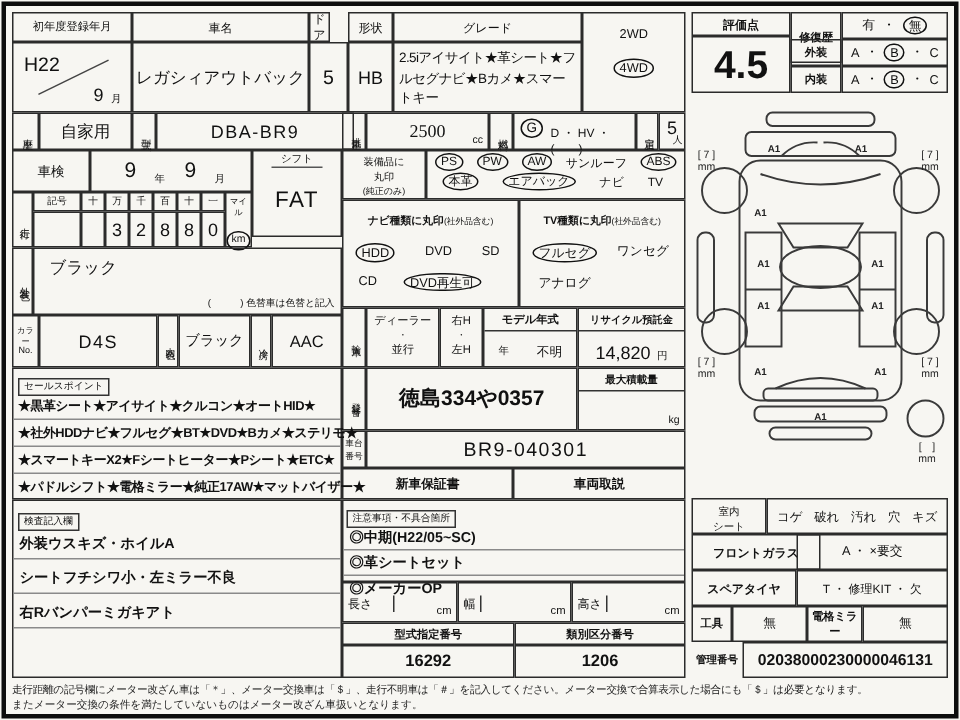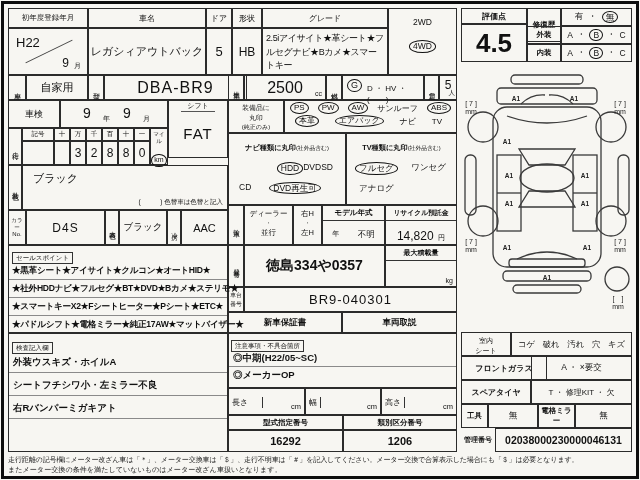--- a/index.html
+++ b/index.html
@@ -16,21 +16,21 @@
   .tread{position:absolute;font-size:7px;text-align:center;line-height:1.2;color:#222;}
 </style>
 </head>
 <body>
 
 <div class="sheet">
   <div class="frame"></div>
 
   <div class="c ctr" style="left:8px;top:8px;width:80px;height:20px;font-size:7.5px;">初年度登録年月</div>
   <div class="c ctr" style="left:88px;top:8px;width:118px;height:20px;font-size:8px;">車名</div>
-  <div class="c ctr" style="left:206px;top:8px;width:26px;height:20px;font-size:8px;">ドア</div>
+  <div class="c ctr" style="left:206px;top:8px;width:14px;height:20px;font-size:8px;">ドア</div>
   <div class="c ctr" style="left:232px;top:8px;width:30px;height:20px;font-size:8px;">形状</div>
   <div class="c ctr" style="left:262px;top:8px;width:126px;height:20px;font-size:8px;">グレード</div>
   <div class="c" style="left:388px;top:8px;width:69px;height:67px;">
     <div style="text-align:center;font-size:8.5px;margin-top:8px;">2WD</div>
     <div style="text-align:center;margin-top:8px;"><span class="crc" style="font-size:8.5px;">4WD</span></div>
   </div>
 
   <div class="c" style="left:8px;top:28px;width:80px;height:47px;">
     <div style="position:absolute;left:7px;top:6px;font-size:13px;">H22</div>
     <div style="position:absolute;right:18px;bottom:4px;font-size:12px;">9</div>
@@ -38,24 +38,24 @@
     <div style="position:absolute;left:14px;top:22px;width:52px;height:1px;background:#444;transform:rotate(-26deg);"></div>
   </div>
   <div class="c ctr" style="left:88px;top:28px;width:118px;height:47px;font-size:11px;">レガシィアウトバック</div>
   <div class="c ctr" style="left:206px;top:28px;width:26px;height:47px;font-size:13px;">5</div>
   <div class="c ctr" style="left:232px;top:28px;width:30px;height:47px;font-size:12px;">HB</div>
   <div class="c" style="left:262px;top:28px;width:126px;height:47px;font-size:9px;line-height:1.5;padding:3px 3px;letter-spacing:-0.4px;">2.5iアイサイト★革シート★フルセグナビ★Bカメ★スマートキー</div>
 
   <div class="c vt" style="left:8px;top:75px;width:18px;height:25px;font-size:7px;">車歴</div>
   <div class="c ctr" style="left:26px;top:75px;width:62px;height:25px;font-size:11px;">自家用</div>
   <div class="c vt" style="left:88px;top:75px;width:16px;height:25px;font-size:7px;">型式</div>
-  <div class="c ctr" style="left:104px;top:75px;width:143px;height:25px;font-size:16px;letter-spacing:1px;">DBA-BR9</div>
+  <div class="c ctr" style="left:104px;top:75px;width:132px;height:25px;font-size:12px;letter-spacing:1px;">DBA-BR9</div>
   <div class="c vt" style="left:228px;top:75px;width:16px;height:25px;font-size:6.5px;">排気量</div>
   <div class="c" style="left:244px;top:75px;width:82px;height:25px;">
-    <div class="ctr" style="height:100%;font-size:16px;">2500</div>
+    <div class="ctr" style="height:100%;font-size:12px;font-family:Liberation Serif, serif;">2500</div>
     <div style="position:absolute;right:3px;bottom:2px;font-size:7px;">cc</div>
   </div>
   <div class="c vt" style="left:326px;top:75px;width:16px;height:25px;font-size:7px;">燃料</div>
   <div class="c" style="left:342px;top:75px;width:82px;height:25px;">
     <span class="crc" style="position:absolute;left:4px;top:3px;font-size:9px;">G</span>
     <span style="position:absolute;left:24px;top:7px;font-size:8px;">D ・ HV ・ (　　)</span>
   </div>
   <div class="c vt" style="left:424px;top:75px;width:15px;height:25px;font-size:7px;">定員</div>
   <div class="c" style="left:439px;top:75px;width:18px;height:25px;">
     <div style="text-align:center;font-size:12px;margin-top:2px;">5</div>
@@ -111,21 +111,21 @@
     </div>
     <div style="display:flex;justify-content:space-between;align-items:center;padding:1px 14px 0 10px;">
       <span class="crc">本革</span>
       <span class="crc">エアバック</span>
       <span>ナビ</span>
       <span>TV</span>
     </div>
   </div>
   <div class="c" style="left:228px;top:133px;width:118px;height:72px;">
     <div style="text-align:center;padding-top:2px;"><span style="font-size:7.2px;font-weight:bold;">ナビ種類に丸印</span><span style="font-size:5.8px;">(社外品含む)</span></div>
-    <div style="display:flex;justify-content:flex-end;padding:8px 12px 0 8px;font-size:8.5px;">
+    <div style="display:flex;justify-content:space-between;padding:8px 12px 0 8px;font-size:8.5px;">
       <span class="crc">HDD</span>
       <span>DVD</span>
       <span>SD</span>
     </div>
     <div style="display:flex;gap:18px;padding:7px 0 0 10px;font-size:8.5px;">
       <span>CD</span>
       <span class="crc">DVD再生可</span>
     </div>
   </div>
   <div class="c" style="left:346px;top:133px;width:111px;height:72px;">
@@ -188,20 +188,21 @@
     <div style="font-size:5.8px;margin-top:3px;">車台</div>
     <div style="font-size:5.8px;">番号</div>
   </div>
   <div class="c ctr" style="left:244px;top:287px;width:213px;height:25px;font-size:13px;letter-spacing:1px;">BR9-040301</div>
   <div class="c ctr" style="left:228px;top:312px;width:114px;height:21px;font-size:8.5px;font-weight:bold;">新車保証書</div>
   <div class="c ctr" style="left:342px;top:312px;width:115px;height:21px;font-size:8.5px;font-weight:bold;">車両取説</div>
 
   <div class="c" style="left:228px;top:333px;width:229px;height:55px;">
     <span class="tag" style="margin:1px 0 0 2px;">注意事項・不具合箇所</span>
     <div class="rule" style="font-size:9.5px;font-weight:bold;padding:0 0 1px 4px;">◎中期(H22/05~SC)</div>
+    <div class="rule" style="font-size:9.5px;font-weight:bold;padding:2px 0 1px 4px;">◎革シートセット</div>
     <div style="font-size:9.5px;font-weight:bold;padding:2px 0 0 4px;">◎メーカーOP</div>
   </div>
 
   <div class="c" style="left:228px;top:388px;width:77px;height:27px;">
     <span style="position:absolute;left:3px;top:8px;font-size:8px;border-right:1px solid #333;padding-right:14px;">長さ</span>
     <span style="position:absolute;right:3px;bottom:3px;font-size:7.5px;">cm</span>
   </div>
   <div class="c" style="left:305px;top:388px;width:76px;height:27px;">
     <span style="position:absolute;left:3px;top:8px;font-size:8px;border-right:1px solid #333;padding-right:3px;">幅</span>
     <span style="position:absolute;right:3px;bottom:3px;font-size:7.5px;">cm</span>

